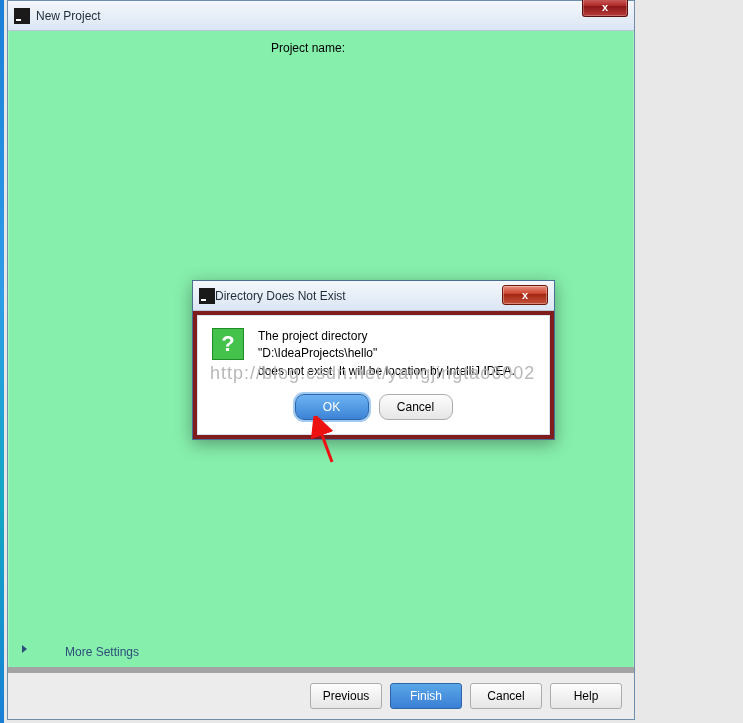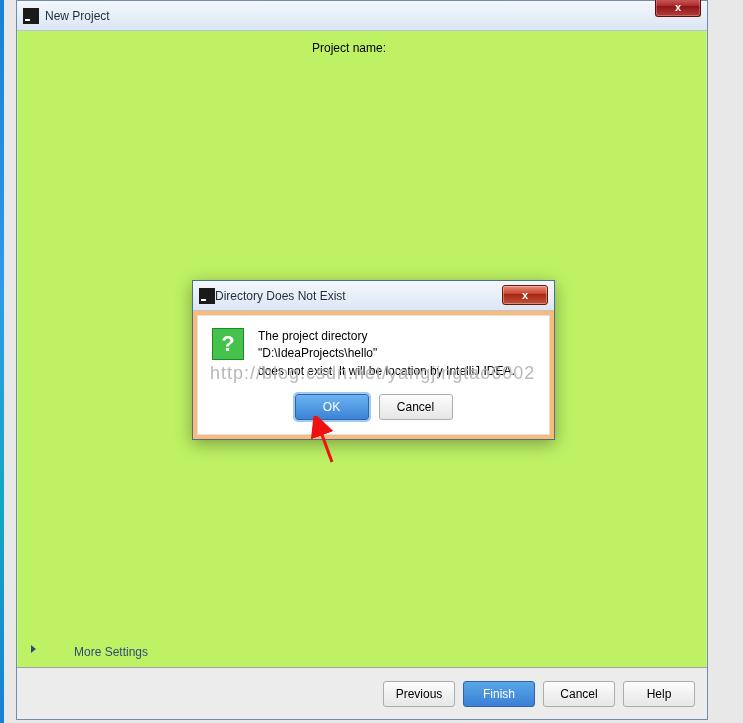--- a/index.html
+++ b/index.html
@@ -1,55 +1,55 @@
 <!DOCTYPE html>
 <html><head>
 <meta charset="utf-8">
 <style>
   * { box-sizing: border-box; font-family: "Segoe UI", Tahoma, sans-serif; font-size: 12px; }
   body { margin: 0; width: 743px; height: 723px; background: #e8e8e8; overflow: hidden; position: relative; }
 
   .edge { position: absolute; left:0; top:0; width:4px; height:723px; background: linear-gradient(#1a7fd6,#2f9be8 40%,#12a8c2 70%,#1a7fd6); }
 
-  .window { position:absolute; left:16px; top:0; width:692px; height:720px; background:#bef264; border:1px solid #6f8eab; box-shadow: inset 0 0 0 1px #ffffff40; }
+  .window { position:absolute; left:7px; top:0; width:628px; height:720px; background:#86efac; border:1px solid #6f8eab; box-shadow: inset 0 0 0 1px #ffffff40; }
 
   .titlebar { height:30px; background: linear-gradient(#f4f7fb,#dbe6f4); border-bottom:1px solid #b7c7d8; display:flex; align-items:center; padding:0 6px; position:relative; }
   .titlebar .app-icon { width:16px; height:16px; margin-right:6px; }
   .titlebar .title { color:#1f2d3a; }
   .winclose { position:absolute; right:6px; top:-4px; width:46px; height:20px; background: linear-gradient(#d36f6f,#b22a2a 45%,#891515 46%,#b83b3b); border:1px solid #5a0f0f; border-top:none; border-radius:0 0 3px 3px; display:flex; align-items:center; justify-content:center; box-shadow: inset 0 0 0 1px #ffffff40; }
   .winclose span { color:#fff; font-weight:bold; font-size:11px; }
 
   .client { padding:10px 12px 0 12px; height:calc(100% - 30px - 52px); position:relative; }
 
   .row { display:flex; align-items:center; margin-bottom:10px;flex-direction:column; }
   .row .lbl { width:100px; color:#000; }
   .row input { flex:1; height:23px; border:1px solid #aab2bd; padding:0 6px; background:#fff; color:#000; }
   .browse { width:24px; height:23px; margin-left:6px; border:1px solid #aab2bd; background: linear-gradient(#fdfdfd,#e8e8e8); display:flex; align-items:center; justify-content:center; font-size:11px; color:#333; }
 
   .more { position:absolute; left:14px; bottom:8px; display:flex; align-items:flex-start; color:#2d4e7a; cursor:default;gap:32px; }
   .more .tri { width:0; height:0; border-top:4px solid transparent; border-bottom:4px solid transparent; border-left:5px solid #2d4e7a; margin-right:6px; }
 
-  .footer { position:absolute; left:0; right:0; bottom:0; height:52px; border-top:1px solid #a3a3a3; background:#ececec; display:flex; align-items:center; justify-content:flex-end; padding:0 12px; gap:8px; }
+  .footer { position:absolute; left:0; right:0; bottom:0; height:52px; border-top:6px solid #a3a3a3; background:#ececec; display:flex; align-items:center; justify-content:flex-end; padding:0 12px; gap:8px; }
   .btn { min-width:72px; height:26px; border:1px solid #acacac; background:linear-gradient(#fdfdfd,#e6e6e6); border-radius:3px; display:flex; align-items:center; justify-content:center; color:#000; }
   .btn.primary { background:linear-gradient(#5aa7e8,#3a7fd5); border-color:#2f65a8; color:#fff; }
 
   
-  .modal { position:absolute; left:192px; top:280px; width:363px; background:#fdba74; border:1px solid #4a6f95; box-shadow:0 4px 16px rgba(0,0,0,.35); }
+  .modal { position:absolute; left:192px; top:280px; width:363px; background:#7f1d1d; border:1px solid #4a6f95; box-shadow:0 4px 16px rgba(0,0,0,.35); }
   .m-titlebar { height:30px; background: linear-gradient(#f4f7fb,#dbe6f4); border-bottom:1px solid #b7c7d8; display:flex; align-items:center; padding:0 6px; position:relative; }
   .m-titlebar .title { color:#1f2d3a; }
   .m-close { position:absolute; right:6px; top:4px; width:46px; height:20px; background: linear-gradient(#e8907f,#c9402a 45%,#a32714 46%,#c5513a); border:1px solid #6b1808; border-radius:3px; display:flex; align-items:center; justify-content:center; box-shadow: inset 0 0 0 1px #ffffff55; }
   .m-close span { color:#fff; font-weight:bold; font-size:11px; }
 
   .m-body { padding:12px 14px 14px 14px; border:1px solid #d8e2ee; margin:4px; background:#fff; }
   .m-content { display:flex; gap:14px; margin-bottom:14px; }
   .q-icon { width:32px; height:32px; background:#45c24b; border:1px solid #1f8a27; display:flex; align-items:center; justify-content:center; flex-shrink:0; }
   .q-icon span { color:#fff; font-weight:bold; font-size:22px; }
   .m-text { color:#000; line-height:1.45; }
   .m-actions { display:flex; gap:10px; justify-content:center; }
-  .m-btn { min-width:74px; height:26px; border:1px solid #acacac; background:linear-gradient(#fdfdfd,#e6e6e6); border-radius:3px; display:flex; align-items:center; justify-content:center; color:#000; }
+  .m-btn { min-width:74px; height:26px; border:1px solid #acacac; background:linear-gradient(#fdfdfd,#e6e6e6); border-radius:9px; display:flex; align-items:center; justify-content:center; color:#000; }
   .m-btn.default { background:linear-gradient(#6db3f2,#3c83d6); border-color:#2f65a8; color:#fff; box-shadow:0 0 0 2px #9fcaf2; }
 
   
   .arrow { position:absolute; left:300px; top:416px; width:40px; height:50px; pointer-events:none; }
 
   .wm { position:absolute; left:210px; top:363px; color:#b8b8b8; font-size:18px; letter-spacing:1px; pointer-events:none; }
 
   .app-icon-svg { background:#222; width:16px; height:16px; display:flex; }
 </style>
 </head>

